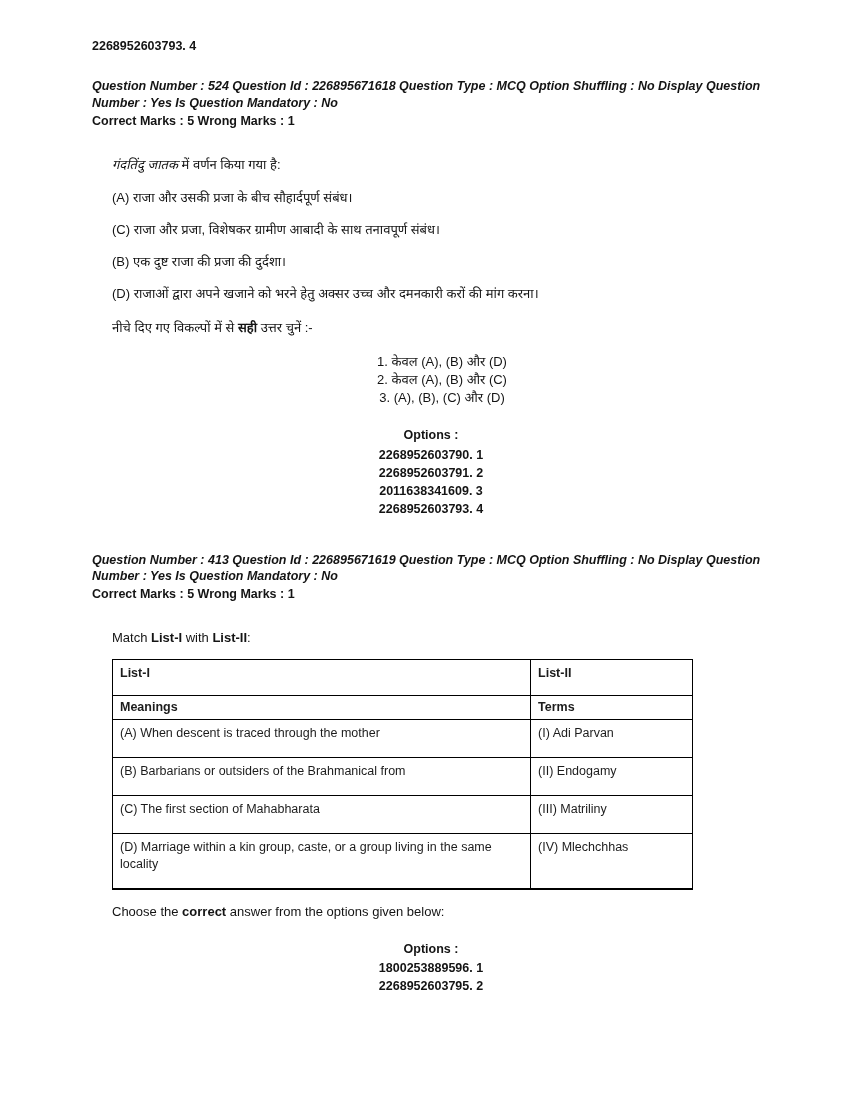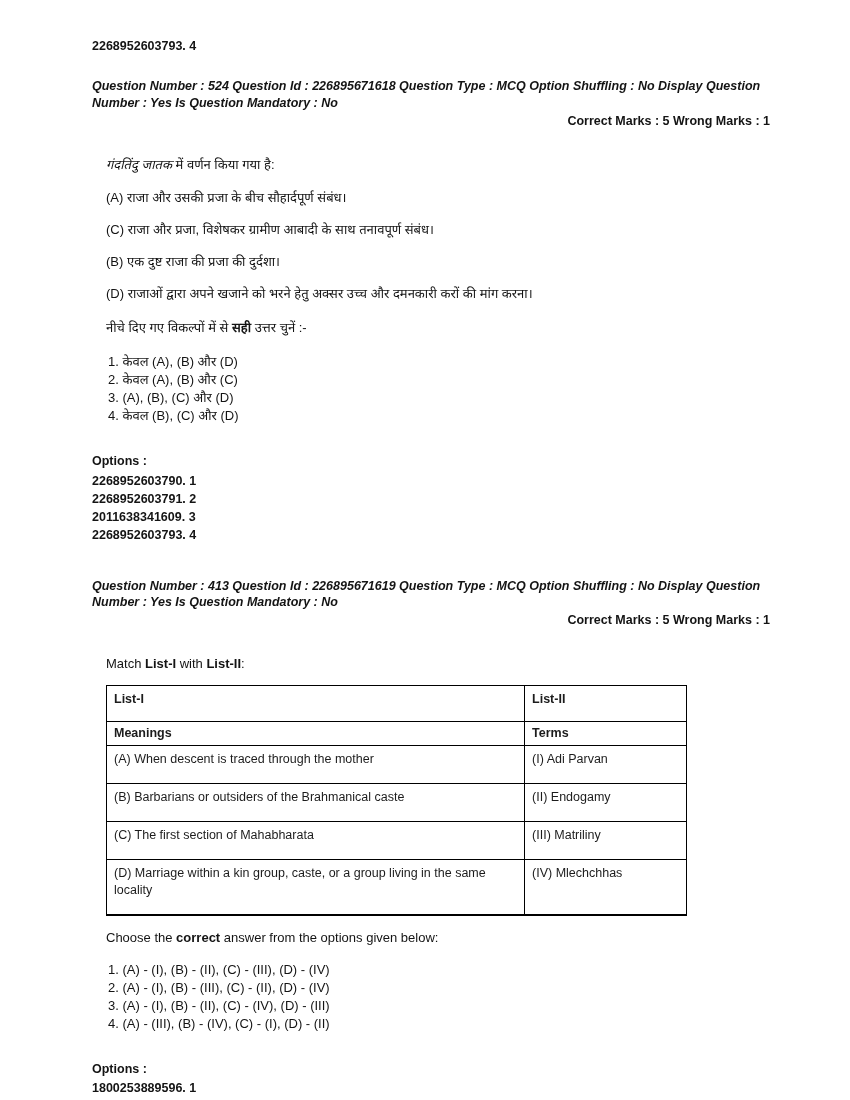--- a/index.html
+++ b/index.html
@@ -9,29 +9,29 @@
     box-sizing: border-box;
     background: #ffffff;
     color: #141414;
     font-family: "Liberation Sans", "DejaVu Sans", sans-serif;
     font-size: 12.5px;
     line-height: 1.3;
     padding: 38px 80px 40px 92px;
   }
   .top-code { font-weight: bold; margin-bottom: 24px; }
   .q-meta { font-weight: bold; margin: 0 0 2px 0; max-width: 678px; font-style: italic; }
-  .q-marks { font-weight: bold; margin: 0 0 0 0; text-align: right; }
-  .q-body { margin-left: 14px; margin-top: 28px; font-size: 13px; }
+  .q-marks { font-weight: bold; margin: 0 0 0 0; }
+  .q-body { margin-left: 20px; margin-top: 28px; font-size: 13px; }
   .stem { margin: 0 0 16px 0; }
   .stem .title-it { font-style: italic; }
   .statement { margin: 0 0 15px 0; }
   .instruction { margin: 18px 0 16px 0; }
-  .choices { margin: 0 0 0 2px; }
+  .choices { margin: 0 0 0 2px; text-align: center; }
   .choice { line-height: 18px; }
-  .options-block { margin-top: 28px; }
+  .options-block { margin-top: 20px; text-align: center; }
   .options-label { font-weight: bold; margin: 0 0 2px 0; }
   .option-id { font-weight: bold; line-height: 18px; }
   .q-section { margin-top: 34px; }
   .match-line { margin: 0 0 12px 0; }
   .bold { font-weight: bold; }
   table.match-table {
     border-collapse: collapse;
     width: 581px;
     font-size: 12.5px;
     color: #1c1c1c;
@@ -70,21 +70,20 @@
       <p class="statement">(C) राजा और प्रजा, विशेषकर ग्रामीण आबादी के साथ तनावपूर्ण संबंध।</p>
       <p class="statement">(B) एक दुष्ट राजा की प्रजा की दुर्दशा।</p>
       <p class="statement">(D) राजाओं द्वारा अपने खजाने को भरने हेतु अक्सर उच्च और दमनकारी करों की मांग करना।</p>
 
       <p class="instruction"><span>नीचे दिए गए विकल्पों में से </span><span class="bold">सही</span><span> उत्तर चुनें :-</span></p>
 
       <div class="choices">
         <div class="choice">1. केवल (A), (B) और (D)</div>
         <div class="choice">2. केवल (A), (B) और (C)</div>
         <div class="choice">3. (A), (B), (C) और (D)</div>
-        <div class="choice">4. केवल (B), (C) और (D)</div>
       </div>
     </div>
 
     <div class="options-block">
       <p class="options-label">Options :</p>
       <div class="option-id">2268952603790. 1</div>
       <div class="option-id">2268952603791. 2</div>
       <div class="option-id">2011638341609. 3</div>
       <div class="option-id">2268952603793. 4</div>
     </div>
@@ -105,42 +104,36 @@
         </tr>
         <tr>
           <th class="subhdr">Meanings</th>
           <th class="subhdr">Terms</th>
         </tr>
         <tr>
           <td class="data">(A) When descent is traced through the mother</td>
           <td class="data">(I) Adi Parvan</td>
         </tr>
         <tr>
-          <td class="data">(B) Barbarians or outsiders of the Brahmanical caste</td>
+          <td class="data">(B) Barbarians or outsiders of the Brahmanical from</td>
           <td class="data">(II) Endogamy</td>
         </tr>
         <tr>
           <td class="data">(C) The first section of Mahabharata</td>
           <td class="data">(III) Matriliny</td>
         </tr>
         <tr>
           <td class="data">(D) Marriage within a kin group, caste, or a group living in the same locality</td>
           <td class="data">(IV) Mlechchhas</td>
         </tr>
       </tbody>
         </table>
 
       <p class="choose-line"><span>Choose the </span><span class="bold">correct</span><span> answer from the options given below:</span></p>
 
-      <div class="choices">
-        <div class="choice">1. (A) - (I), (B) - (II), (C) - (III), (D) - (IV)</div>
-        <div class="choice">2. (A) - (I), (B) - (III), (C) - (II), (D) - (IV)</div>
-        <div class="choice">3. (A) - (I), (B) - (II), (C) - (IV), (D) - (III)</div>
-        <div class="choice">4. (A) - (III), (B) - (IV), (C) - (I), (D) - (II)</div>
-      </div>
     </div>
 
     <div class="options-block">
       <p class="options-label">Options :</p>
       <div class="option-id">1800253889596. 1</div>
       <div class="option-id">2268952603795. 2</div>
 
     </div>
   </section>
 

